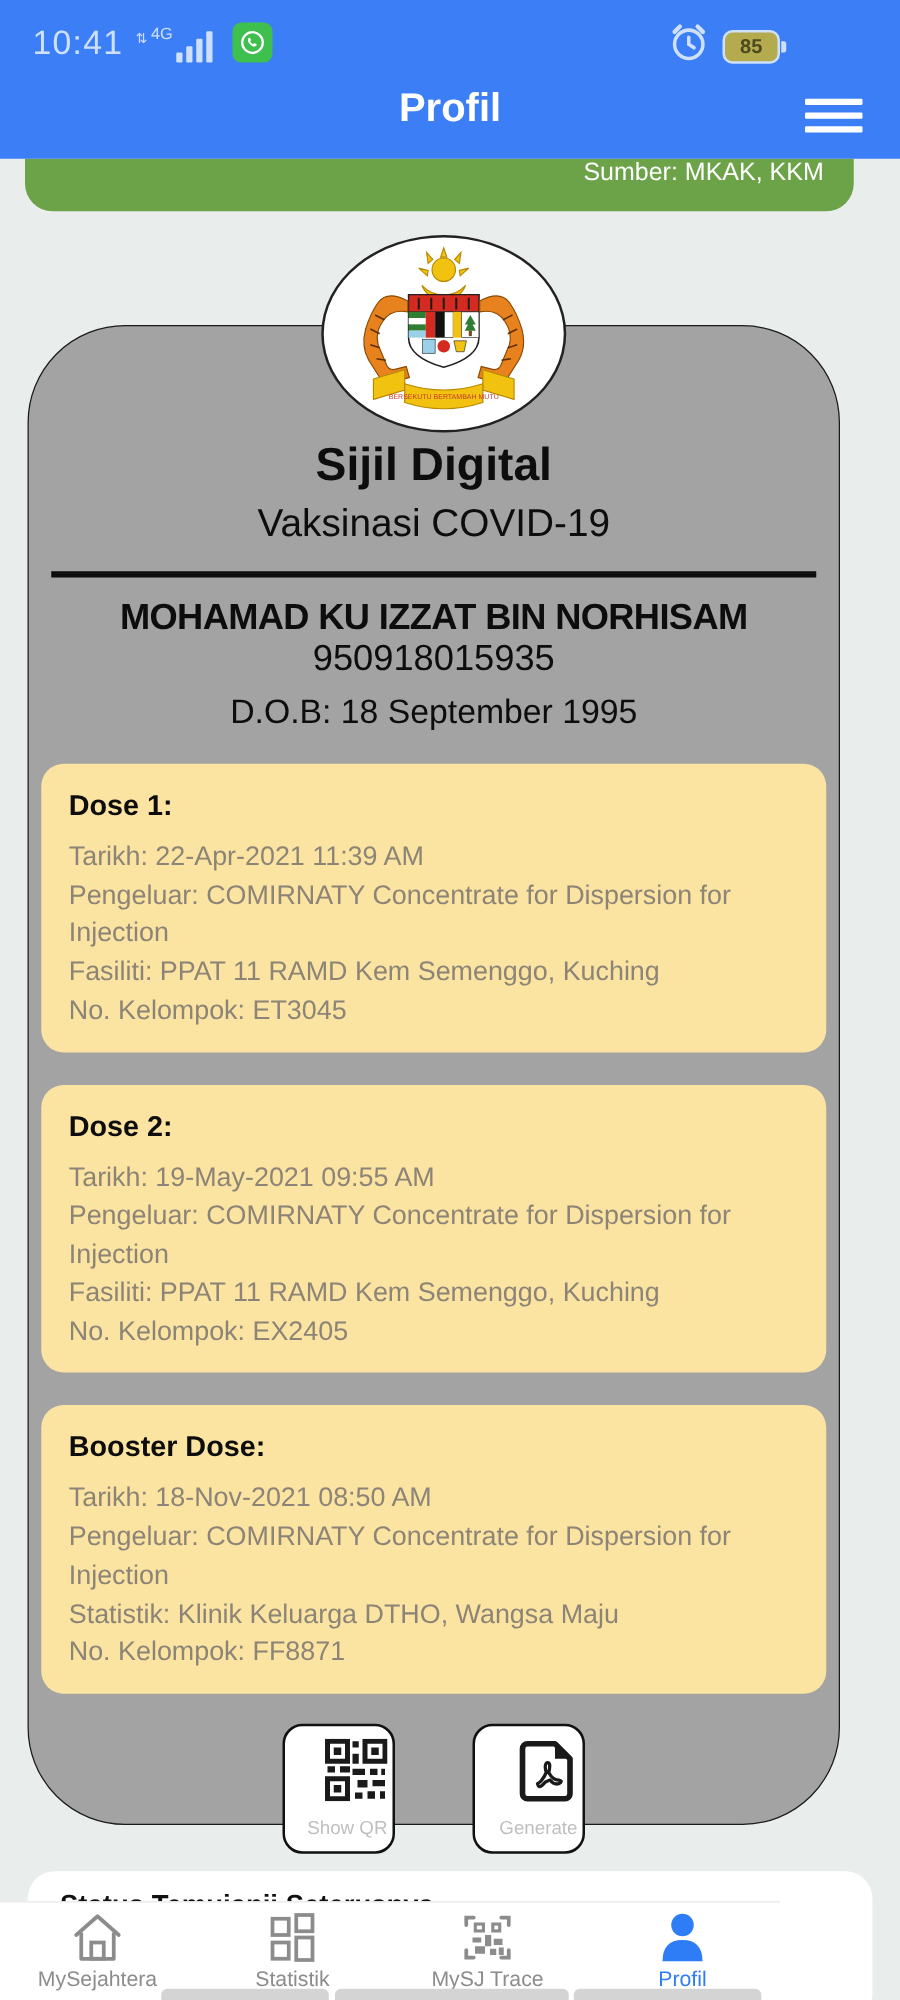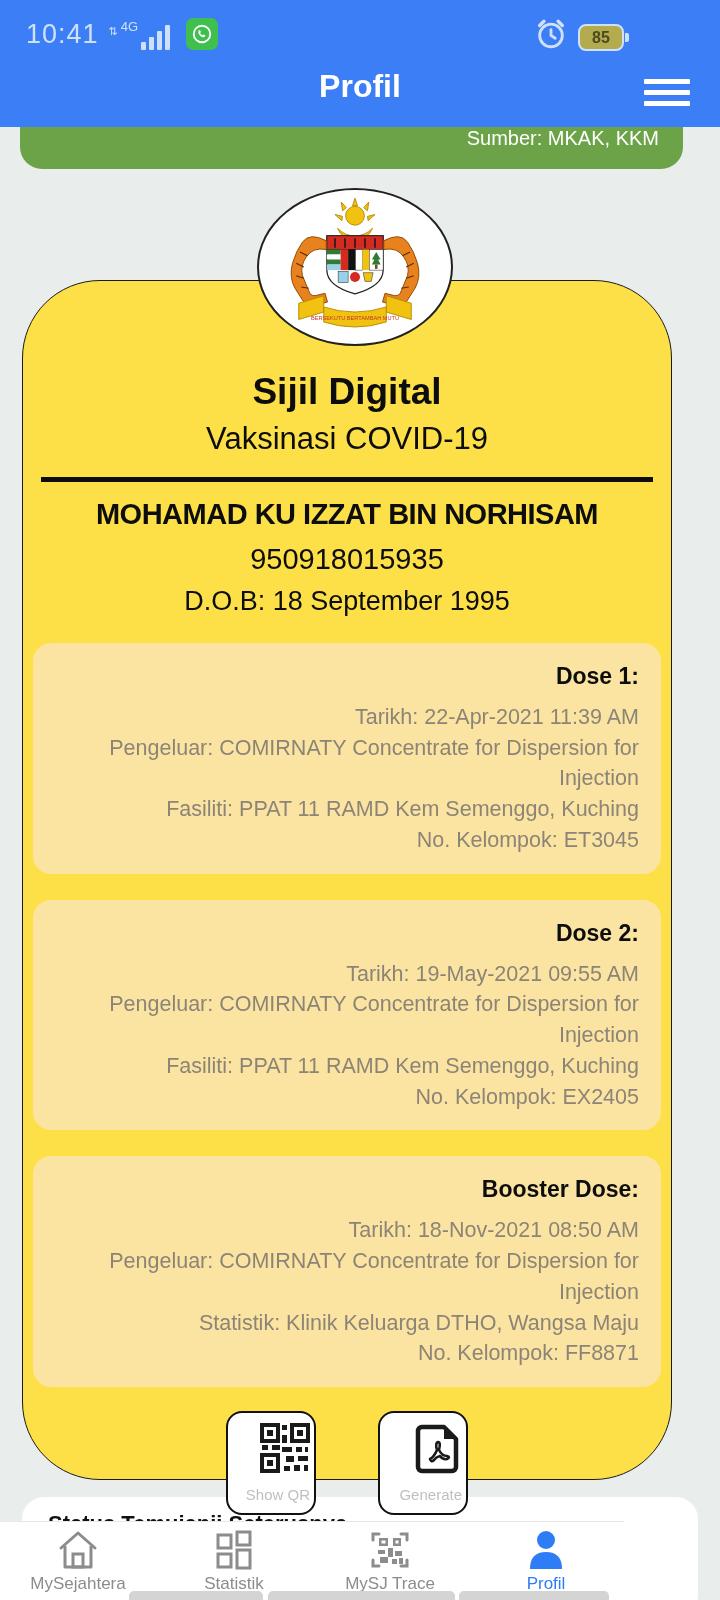--- a/index.html
+++ b/index.html
@@ -49,39 +49,39 @@
   
   .src-banner {
     position:absolute; top:127px; left:20px; width:663px; height:42px;
     background:#6ca349; border-radius:0 0 22px 22px; z-index:10;
     display:flex; align-items:flex-start; justify-content:flex-end;
     color:#ffffff; font-size:20px; padding-right:24px;
   }
 
   
   .cert-card {
-    position:absolute; top:280px; left:22px; width:650px; height:1200px;
-    background:#fde047; border:1px solid #1a1a1a; border-radius:78px;
+    position:absolute; top:260px; left:22px; width:650px; height:1200px;
+    background:#a3a3a3; border:1px solid #1a1a1a; border-radius:78px;
     z-index:5; text-align:center;
   }
   .crest {
     position:absolute; top:188px; left:257px; width:196px; height:158px;
     background:#ffffff; border:2px solid #222; border-radius:50%;
     z-index:8; overflow:hidden; display:flex; align-items:center; justify-content:center;
   }
   .cert-title { margin-top:90px; font-size:37px; font-weight:bold; color:#0d0d0d; }
   .cert-subtitle { margin-top:8px; font-size:31px; color:#0d0d0d; }
   .cert-rule { width:612px; height:5px; background:#0d0d0d; margin:20px auto 0 auto; }
   .cert-name { margin-top:16px; font-size:29px; font-weight:bold; color:#0d0d0d; letter-spacing:-0.5px; }
-  .cert-ic { margin-top:12px; font-size:29px; color:#0d0d0d; }
+  .cert-ic { font-size:29px; color:#0d0d0d; }
   .cert-dob { margin-top:10px; font-size:27px; color:#0d0d0d; }
 
   .dose-card {
     width:628px; margin:26px auto 0 auto; background:#fbe3a1;
-    border-radius:18px; text-align:right; padding:20px 22px 18px 22px;
+    border-radius:18px; text-align:left; padding:20px 22px 18px 22px;
   }
   .dose-title { font-size:23px; font-weight:bold; color:#0d0d0d; margin-bottom:12px; }
   .dose-line { font-size:21.5px; color:#8c8577; line-height:1.43; }
 
   .btn-row { margin-top:24px; display:flex; justify-content:center; gap:62px; }
   .cert-btn {
     width:90px; height:104px; background:#ffffff; border:2px solid #111;
     border-radius:16px; display:flex; flex-direction:column; align-items:flex-end;
     justify-content:space-between; padding:10px 4px 10px 4px; cursor:pointer;
   }

